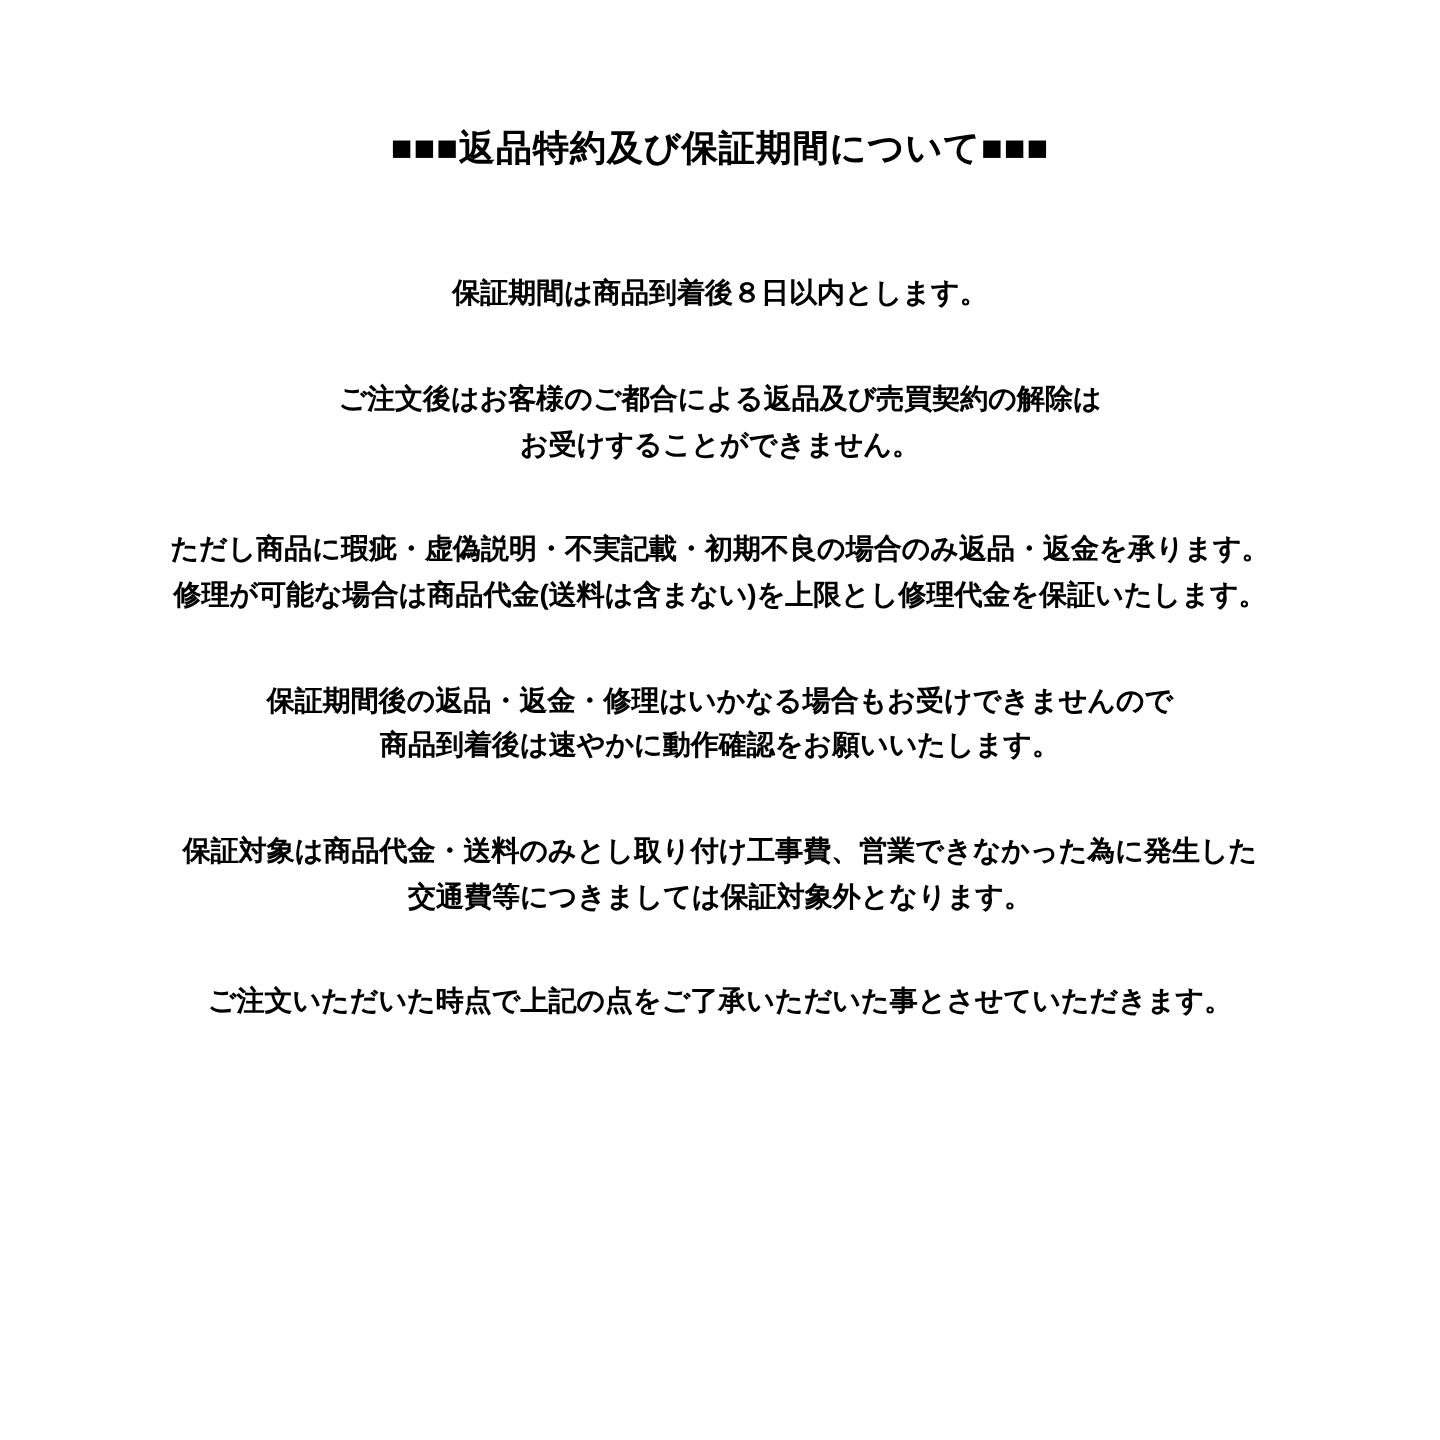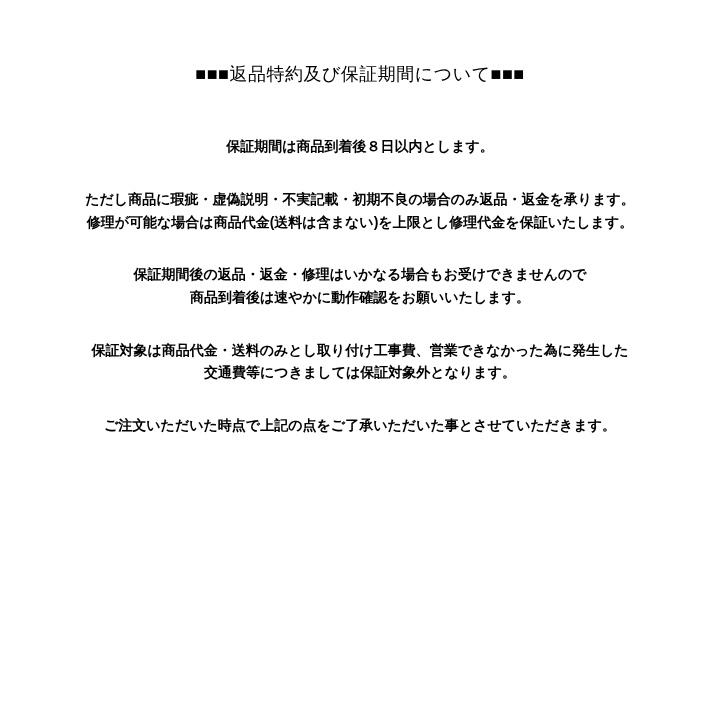--- a/index.html
+++ b/index.html
@@ -18,21 +18,21 @@
     width: 720px;
     height: 720px;
     box-sizing: border-box;
     display: flex;
     flex-direction: column;
     align-items: center;
     padding-top: 62px;
   }
   .doc-title {
     font-size: 18px;
-    font-weight: normal;
+    font-weight: bold;
     letter-spacing: 0.5px;
     text-align: center;
     line-height: 1.4;
     margin-bottom: 48px;
   }
   .block {
     width: 100%;
     text-align: center;
     margin-bottom: 26px;
   }
@@ -50,20 +50,24 @@
 <body>
 
 <div class="page">
 
   <div class="doc-title">■■■返品特約及び保証期間について■■■</div>
 
   <div class="block gap-lg">
     <div class="line">保証期間は商品到着後８日以内とします。</div>
   </div>
 
+  <div class="block gap-lg">
+    <div class="line">ご注文後はお客様のご都合による返品及び売買契約の解除は</div>
+    <div class="line">お受けすることができません。</div>
+  </div>
 
   <div class="block gap-lg">
     <div class="line">ただし商品に瑕疵・虚偽説明・不実記載・初期不良の場合のみ返品・返金を承ります。</div>
     <div class="line">修理が可能な場合は商品代金(送料は含まない)を上限とし修理代金を保証いたします。</div>
   </div>
 
   <div class="block gap-lg">
     <div class="line">保証期間後の返品・返金・修理はいかなる場合もお受けできませんので</div>
     <div class="line">商品到着後は速やかに動作確認をお願いいたします。</div>
   </div>

